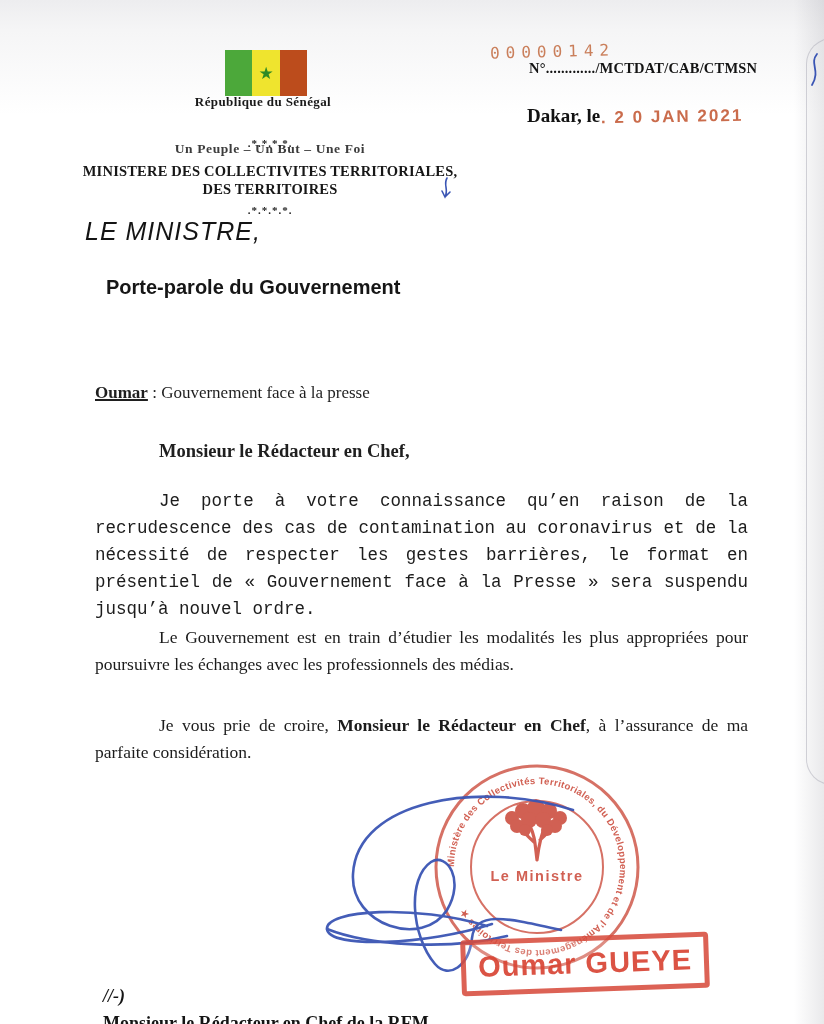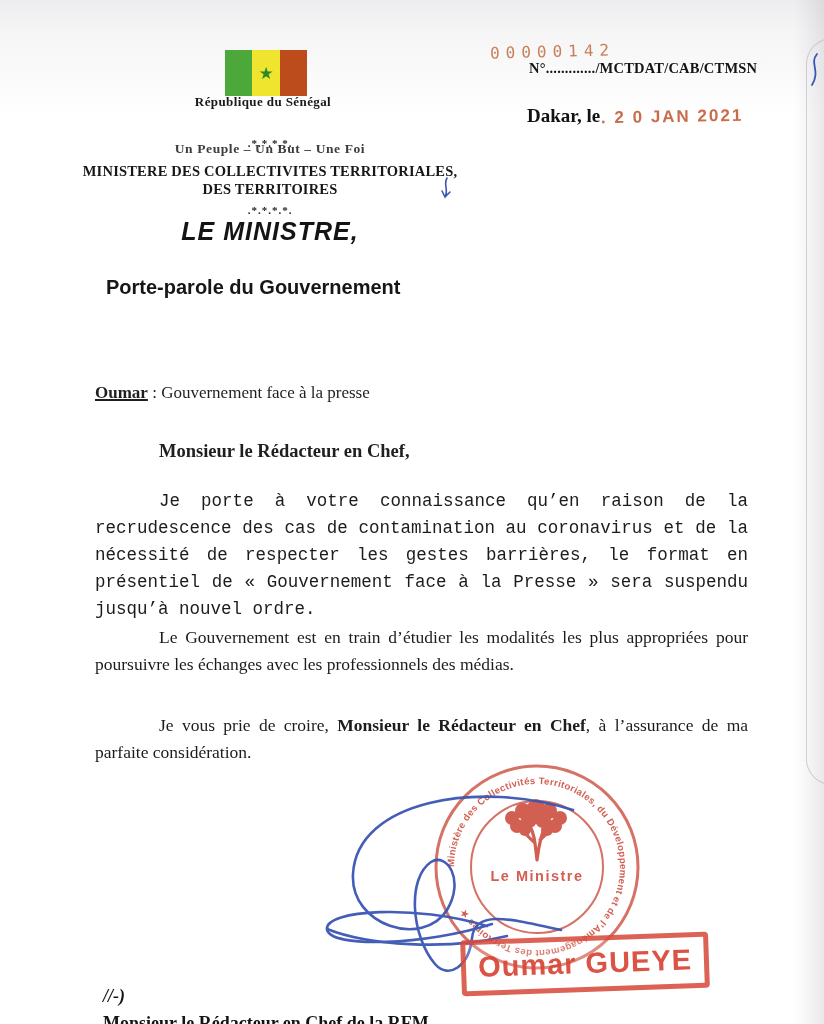--- a/index.html
+++ b/index.html
@@ -21,22 +21,22 @@
     display:flex;align-items:center;justify-content:center;
     font-size:17px;color:#2f8a25;line-height:1;}
   .republic{left:78px;top:94px;width:370px;text-align:center;
     font-weight:bold;font-size:13px;letter-spacing:.4px;color:#191919;}
   .motto{left:85px;top:121px;width:370px;text-align:center;
     font-size:13.5px;font-weight:bold;color:#3c3c3c;letter-spacing:.6px;margin-top:20px;}
   .sep{left:85px;width:370px;text-align:center;font-size:11px;font-weight:bold;color:#222;letter-spacing:1px;}
   .sep1{top:137px;} .sep2{top:204px;}
   .ministry{left:80px;top:151px;width:380px;text-align:center;
     font-weight:bold;font-size:14.5px;line-height:17.5px;color:#171717;letter-spacing:.2px;margin-top:12px;}
-  .minister-title{left:85px;top:217px;width:370px;text-align:center;
-    font-family:"Liberation Sans",sans-serif;font-style:italic;font-weight:bold;
+  .minister-title{left:85px;top:217px;width:370px;text-align:left;
+    font-family:"Liberation Sans",sans-serif;font-style:italic;font-weight:normal;
     font-size:25px;letter-spacing:1px;color:#141414;}
   .spokesperson{left:106px;top:276px;font-family:"Liberation Sans",sans-serif;
     font-weight:bold;font-size:20px;color:#161616;}
   
   .serial{left:490px;top:42px;font-family:"DejaVu Sans Mono",monospace;
     font-size:16px;letter-spacing:6px;color:rgba(199,120,82,.95);transform:rotate(-1.5deg);}
   .refline{left:529px;top:60px;font-weight:bold;font-size:14.5px;color:#141414;letter-spacing:.2px;}
   .place{left:527px;top:105px;font-weight:bold;font-size:19px;color:#121212;}
   .datestamp{left:601px;top:107px;font-family:"Liberation Sans",sans-serif;
     font-weight:bold;font-size:17px;letter-spacing:2px;color:rgba(198,95,61,.92);transform:rotate(-1deg);}

